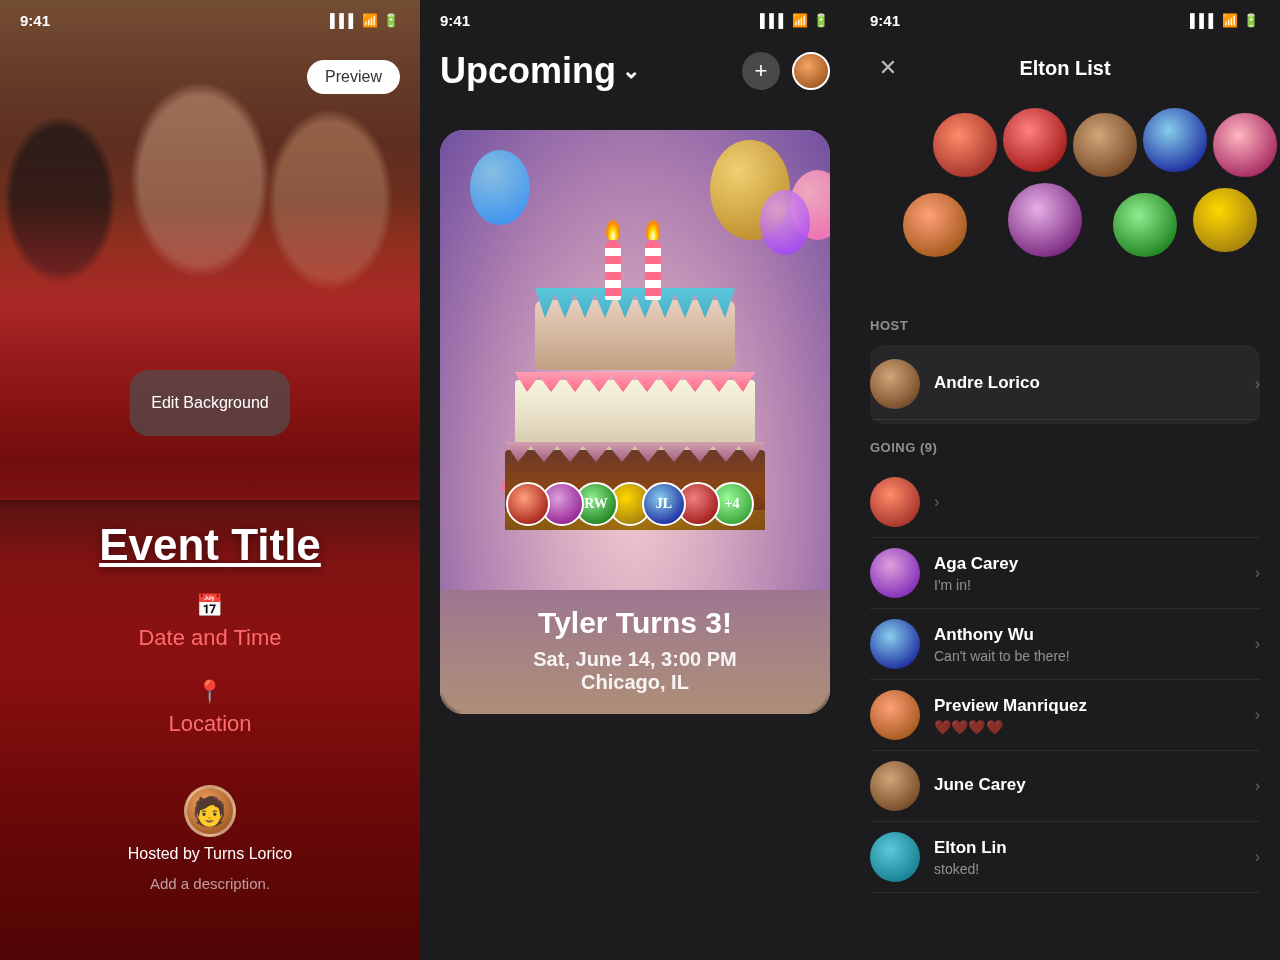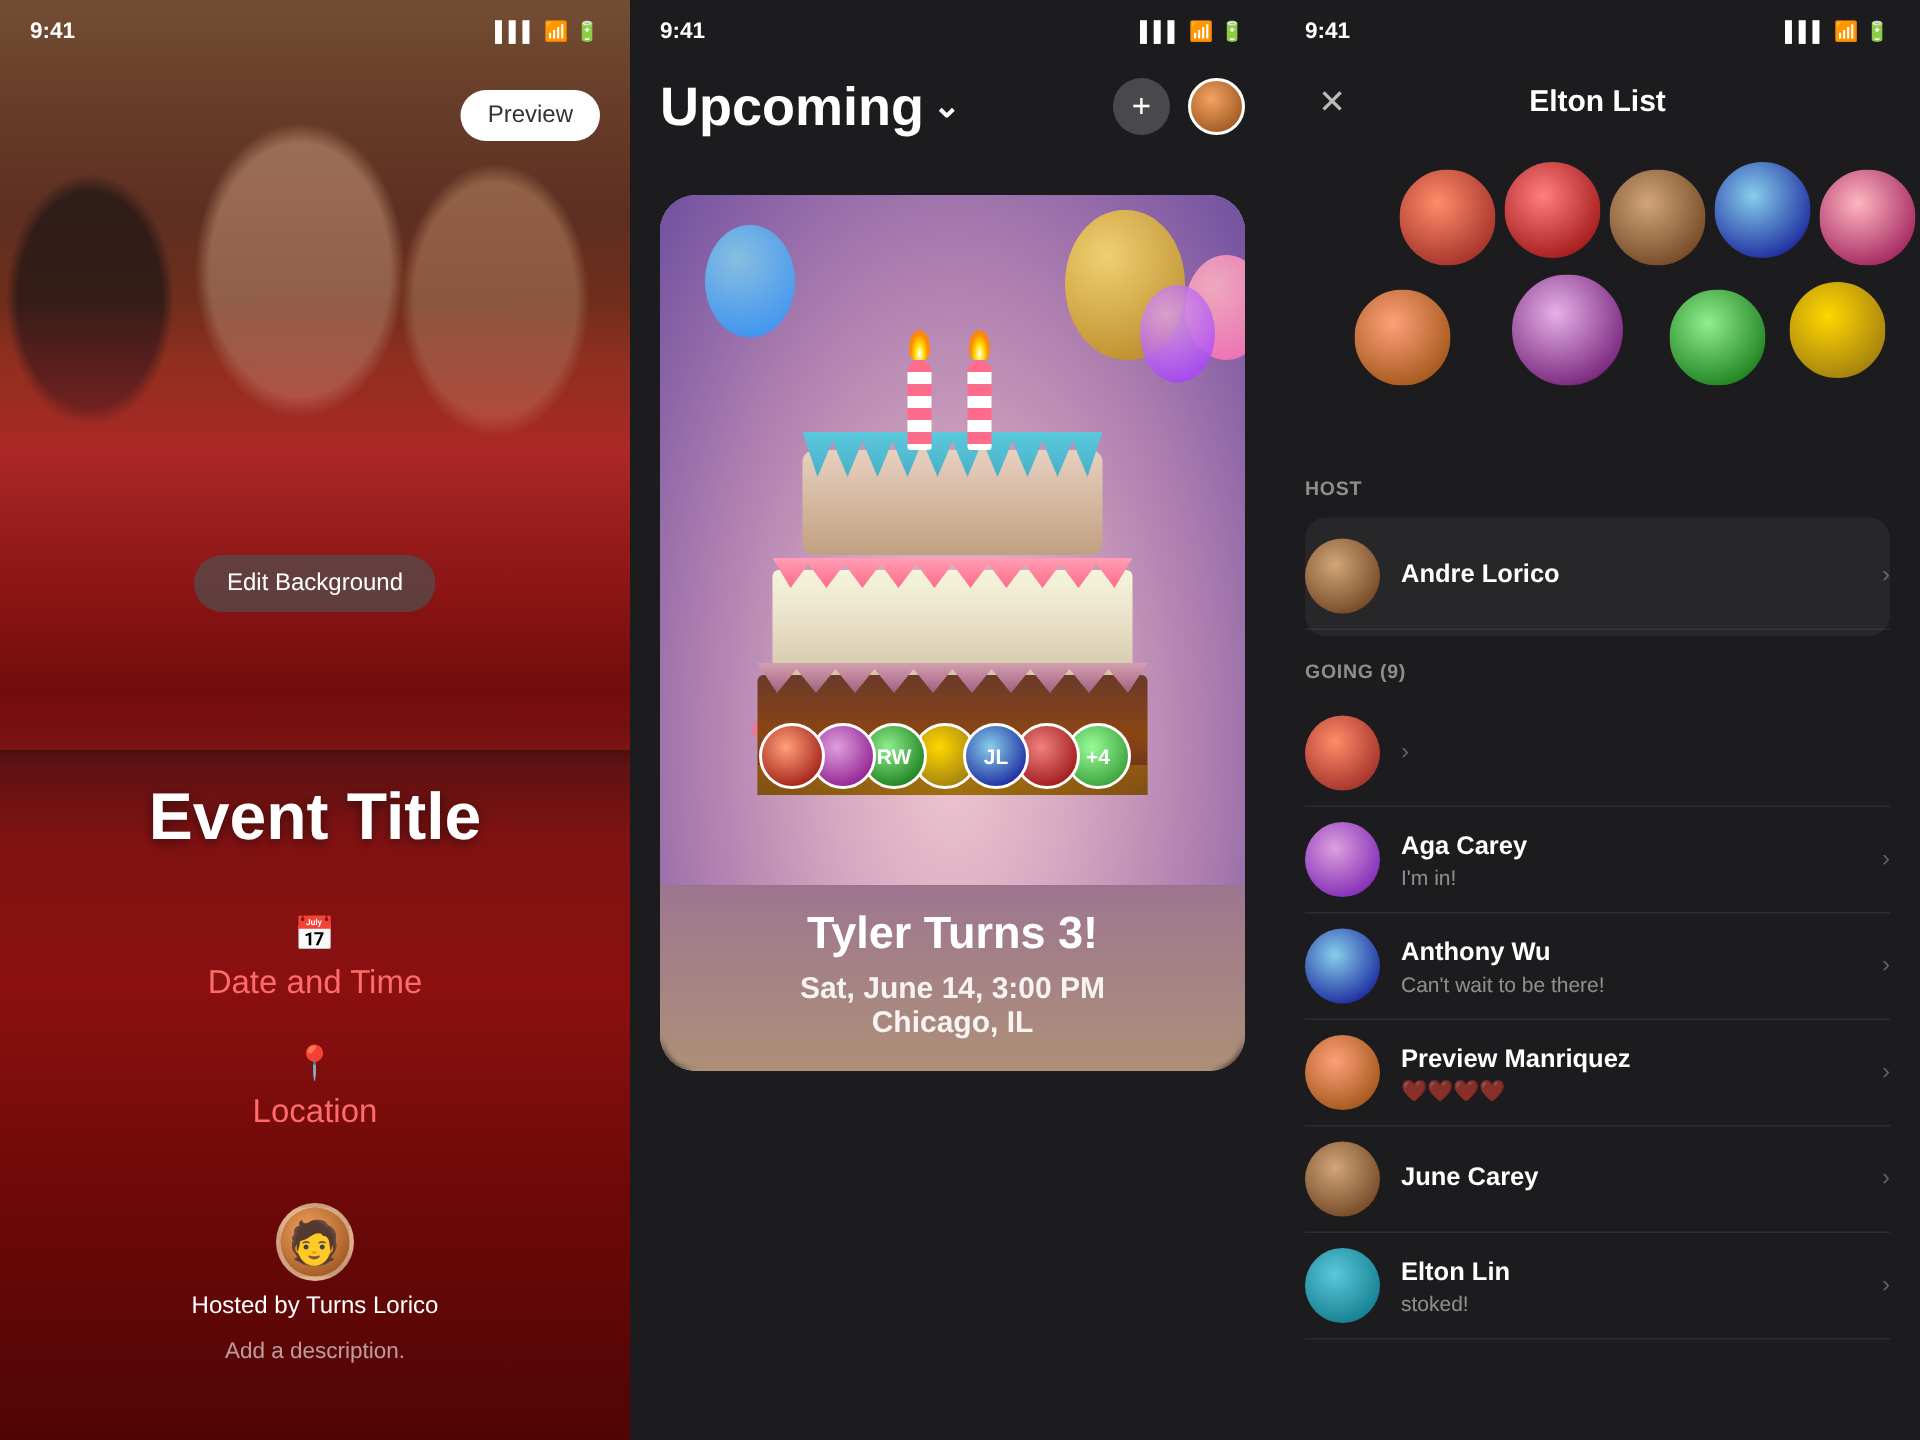--- a/index.html
+++ b/index.html
@@ -68,21 +68,21 @@
       font-weight: 500;
       z-index: 10;
     }
     .edit-bg-btn {
       position: absolute;
       top: 370px;
       left: 50%;
       transform: translateX(-50%);
       background: rgba(80,80,80,0.7);
       color: white;
-      padding: 10px 22px;
+      padding: 24px 22px;
       border-radius: 20px;
       font-size: 16px;
       font-weight: 500;
       z-index: 10;
       white-space: nowrap;
       backdrop-filter: blur(4px);
     }
     .phone1-content {
       position: absolute;
       bottom: 0; left: 0; right: 0;
@@ -92,22 +92,23 @@
       display: flex;
       flex-direction: column;
       align-items: center;
       padding-top: 60px;
     }
     .event-title-text {
       color: white;
       font-size: 44px;
       font-weight: 800;
       text-align: center;
-      margin-bottom: 40px;
+      margin-bottom: 23px;
       text-shadow: 0 2px 8px rgba(0,0,0,0.5);
+      text-decoration: underline;
     }
     .event-field {
       display: flex;
       flex-direction: column;
       align-items: center;
       gap: 6px;
       margin-bottom: 28px;
       color: #ff6b6b;
     }
     .event-field-icon { font-size: 22px; }
@@ -272,20 +273,21 @@
       border-radius: 50% 50% 30% 30%;
       left: 1px;
     }
     .guests-row {
       position: absolute;
       bottom: 64px;
       left: 50%;
       transform: translateX(-50%);
       display: flex;
       align-items: flex-end;
+      font-family: Liberation Serif, serif;
     }
     .guest-bubble {
       width: 44px; height: 44px;
       border-radius: 50%;
       border: 2px solid white;
       margin-left: -10px;
       overflow: hidden;
       display: flex; align-items: center; justify-content: center;
       font-size: 22px;
       background: #888;

